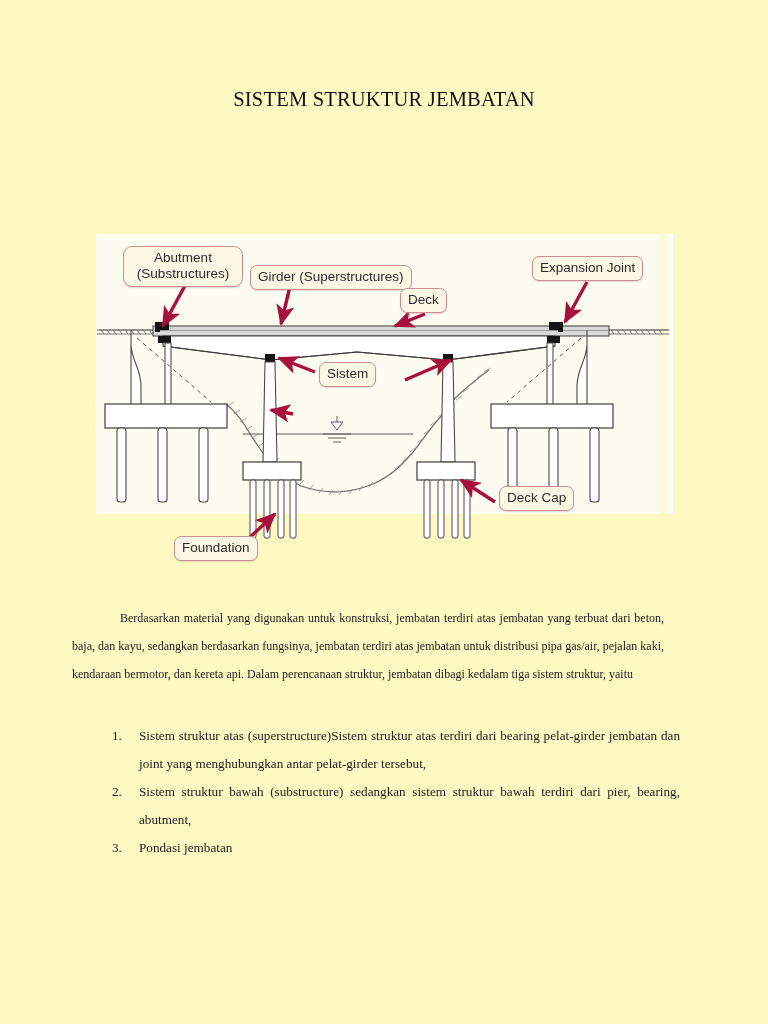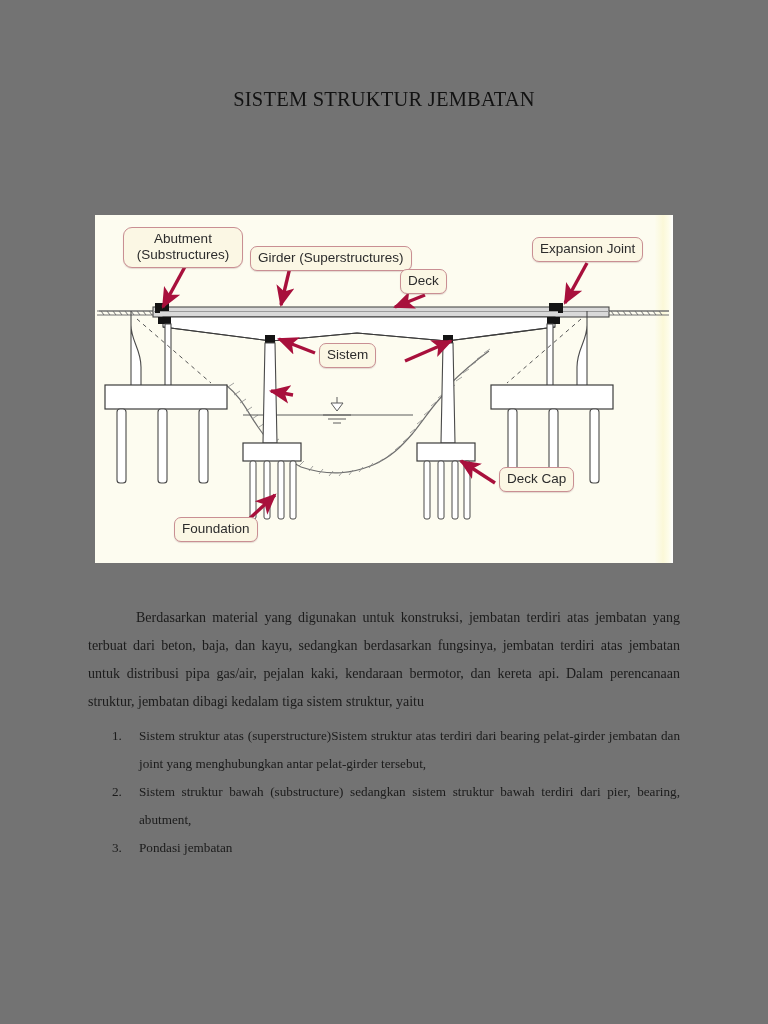--- a/index.html
+++ b/index.html
@@ -12,43 +12,43 @@
     height: 1024px;
     position: relative;
     font-family: "Liberation Serif", "DejaVu Serif", serif;
     color: #1a1a1a;
     overflow: hidden;
   }
 
   .page {
     position: absolute;
     inset: 0;
-    background: #737373;
+    background: #fef9c3;
   }
 
   
   .doc-title {
     position: absolute;
     left: 0;
     top: 88px;
     width: 768px;
     text-align: center;
     font-size: 20.5px;
     letter-spacing: 0.2px;
     color: #121212;
     font-family: "Liberation Serif", "DejaVu Serif", serif;
   }
 
   
   .figure {
     position: absolute;
     left: 95px;
-    top: 215px;
+    top: 234px;
     width: 578px;
-    height: 348px;
+    height: 280px;
     background: #fdfcf0;
   }
   .figure-rightband {
     position: absolute;
     right: 0;
     top: 0;
     width: 18px;
     height: 100%;
     background: linear-gradient(to right,#fdfcee 0%, #fbf8d8 45%, #fdfce9 75%, #ffffff 100%);
   }
@@ -80,24 +80,24 @@
   .c-deck           { left: 305px; top: 54px; }
   .c-expansion      { left: 437px; top: 22px; }
   .c-bearing        { left: 224px; top: 128px; }
   .c-pier           { left: 201px; top: 169px; }
   .c-pilecap        { left: 404px; top: 252px; }
   .c-foundation     { left: 68px;  top: 302px; margin-left: 11px; }
 
   
   .body-text {
     position: absolute;
-    left: 88px;
+    left: 72px;
     top: 604px;
     width: 592px;
-    font-size: 14px;
+    font-size: 12px;
     line-height: 28px;
     text-align: justify;
     text-justify: inter-word;
     color: #1b1b1b;
   }
   .body-text .indent { display: inline-block; width: 48px; }
 
   .num-list {
     position: absolute;
     left: 112px;

